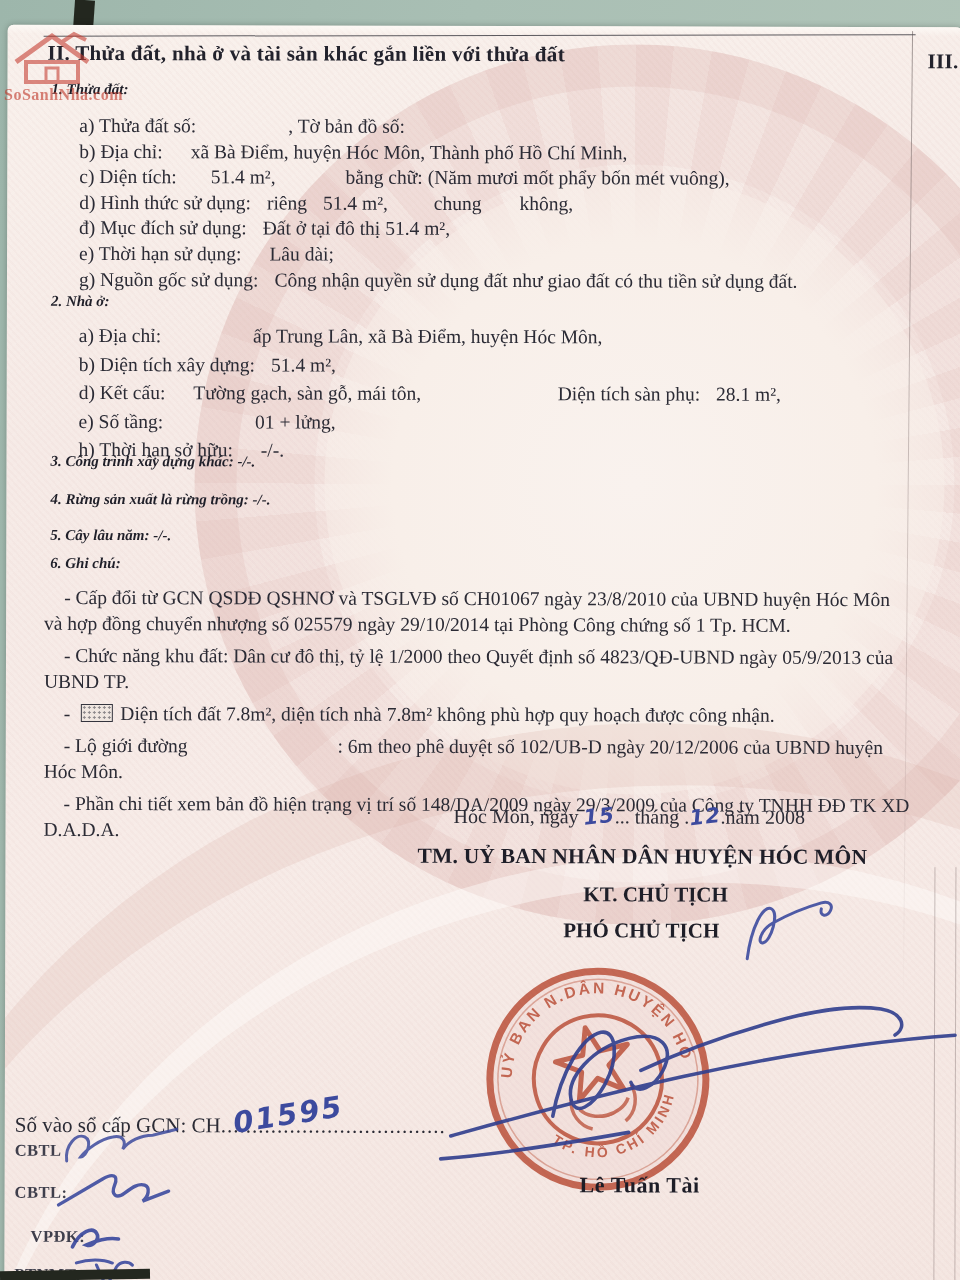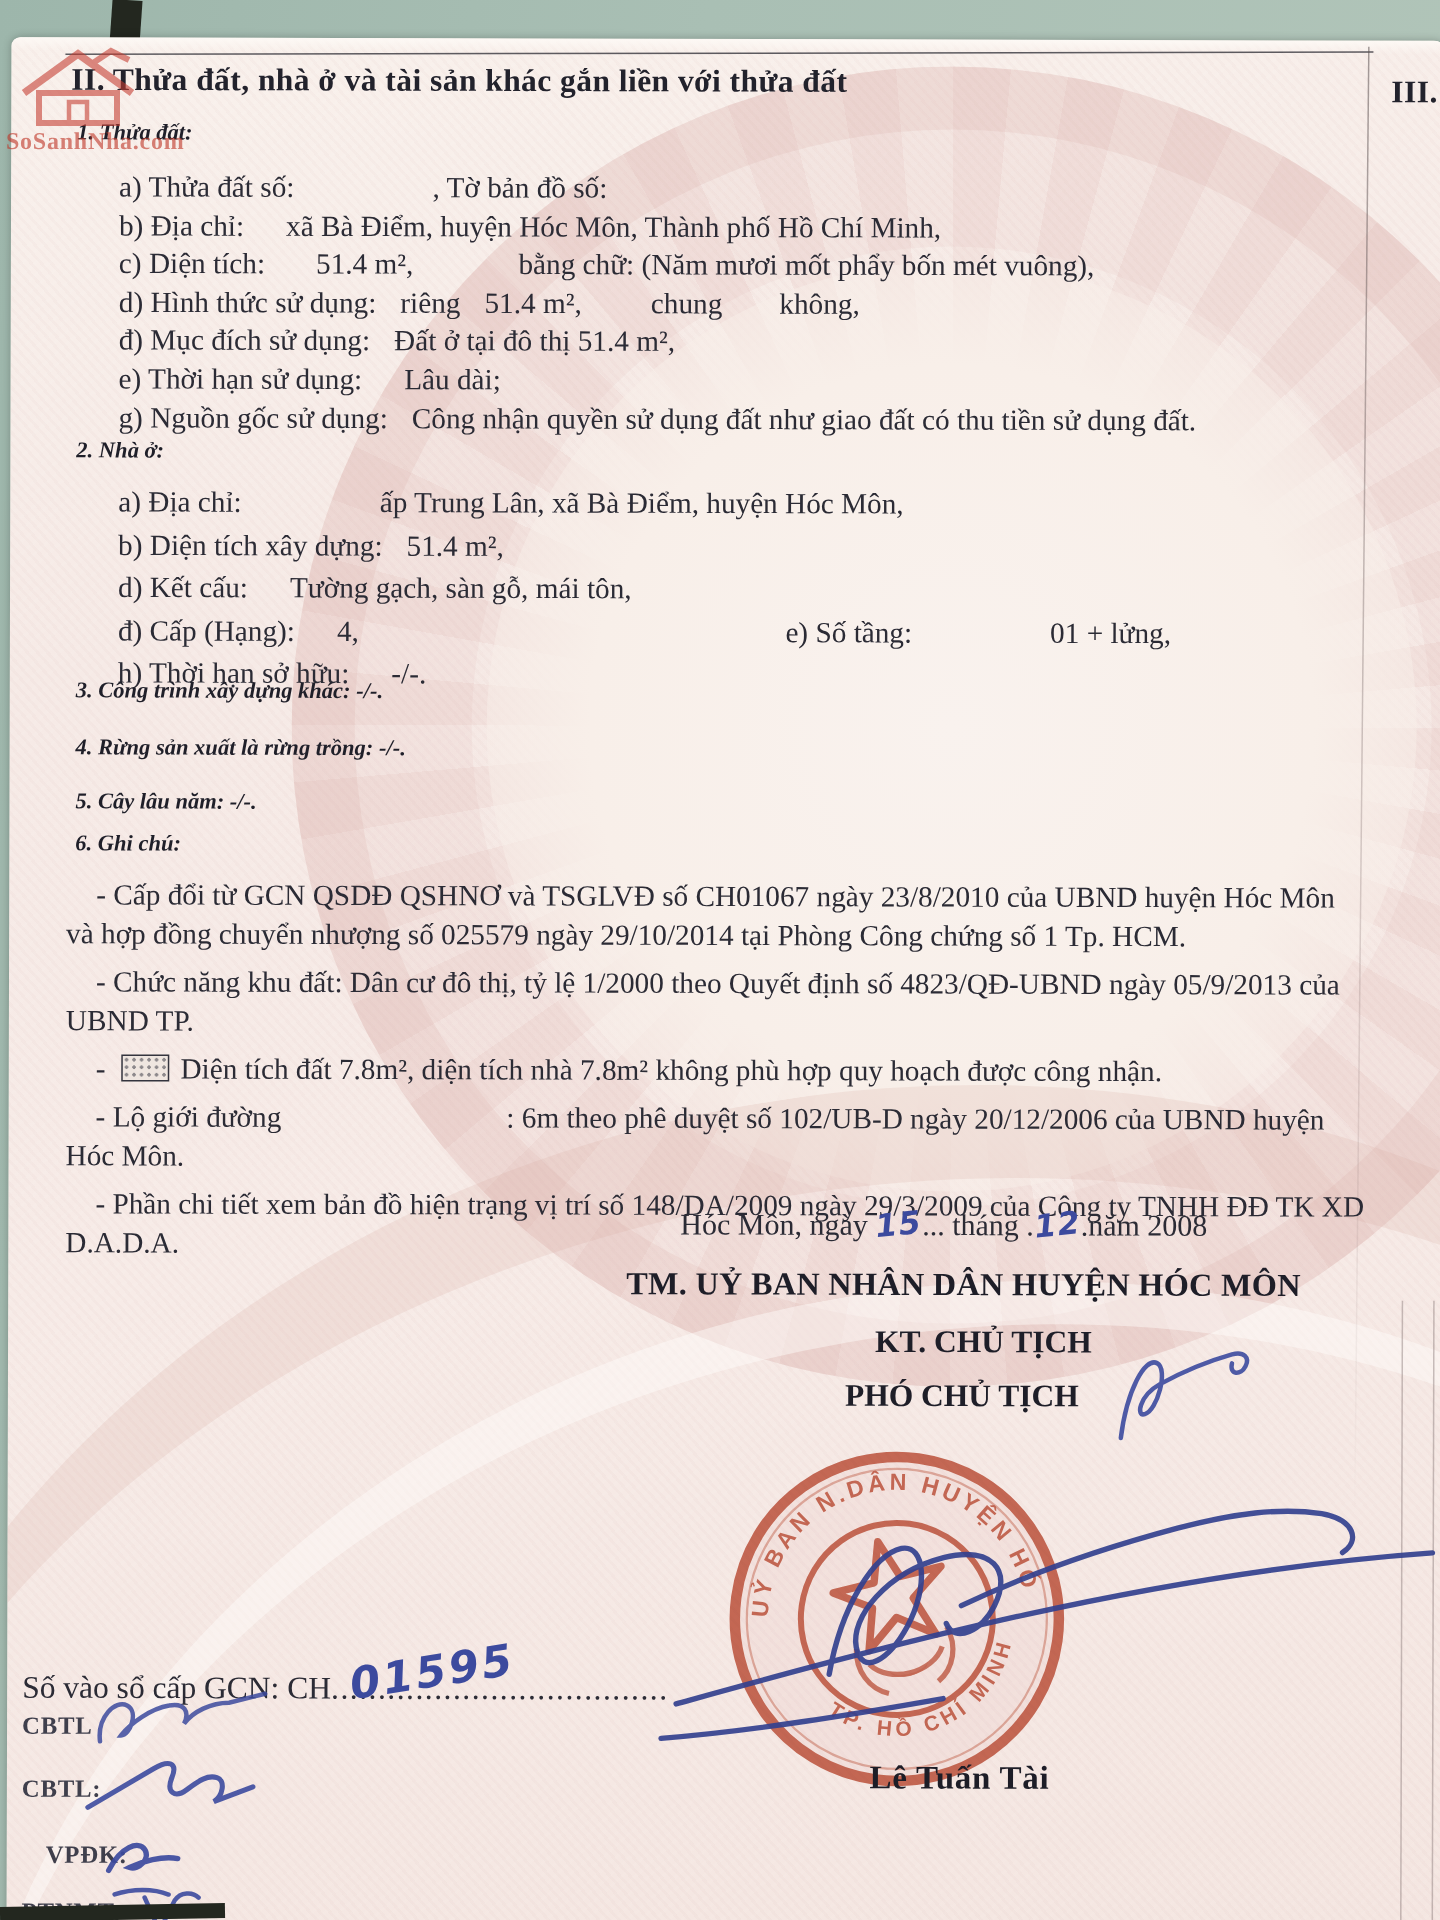--- a/index.html
+++ b/index.html
@@ -136,23 +136,23 @@
   <div class="abs sechead" style="left:44px;top:268px;">2. Nhà ở:</div>
   <div class="abs" style="left:72px;top:298px;width:856px;">
     <div class="row">
       <span>a) Địa chỉ:</span><span class="g7">ấp Trung Lân, xã Bà Điểm, huyện Hóc Môn,</span>
     </div>
     <div class="row cols" style="margin-top:3px;">
       <span class="colL"><span>b) Diện tích xây dựng:</span><span class="g6">51.4 m²,</span></span>
     </div>
     <div class="row cols" style="margin-top:3px;">
       <span class="colL"><span>d) Kết cấu:</span><span class="g3">Tường gạch, sàn gỗ, mái tôn,</span></span>
-    </div>
-    <div class="row cols" style="margin-top:3px;">
-      <span class="colL"><span>đ) Cấp (Hạng):</span><span class="g3">4,</span></span>
+      <span><span class="g9">Diện tích sàn phụ:</span><span class="g6">28.1 m²,</span></span>
+    </div>
+    <div class="row cols" style="margin-top:3px;">
       <span><span>e) Số tầng:</span><span class="g7">01 + lửng,</span></span>
     </div>
     <div class="row cols" style="margin-top:3px;">
       <span><span>h) Thời hạn sở hữu:</span><span class="g3">-/-.</span></span>
     </div>
   </div>
 
   <div class="abs sechead" style="left:44px;top:428px;">3. Công trình xây dựng khác: -/-.</div>
   <div class="abs sechead" style="left:44px;top:466px;">4. Rừng sản xuất là rừng trồng: -/-.</div>
   <div class="abs sechead" style="left:44px;top:502px;">5. Cây lâu năm: -/-.</div>

